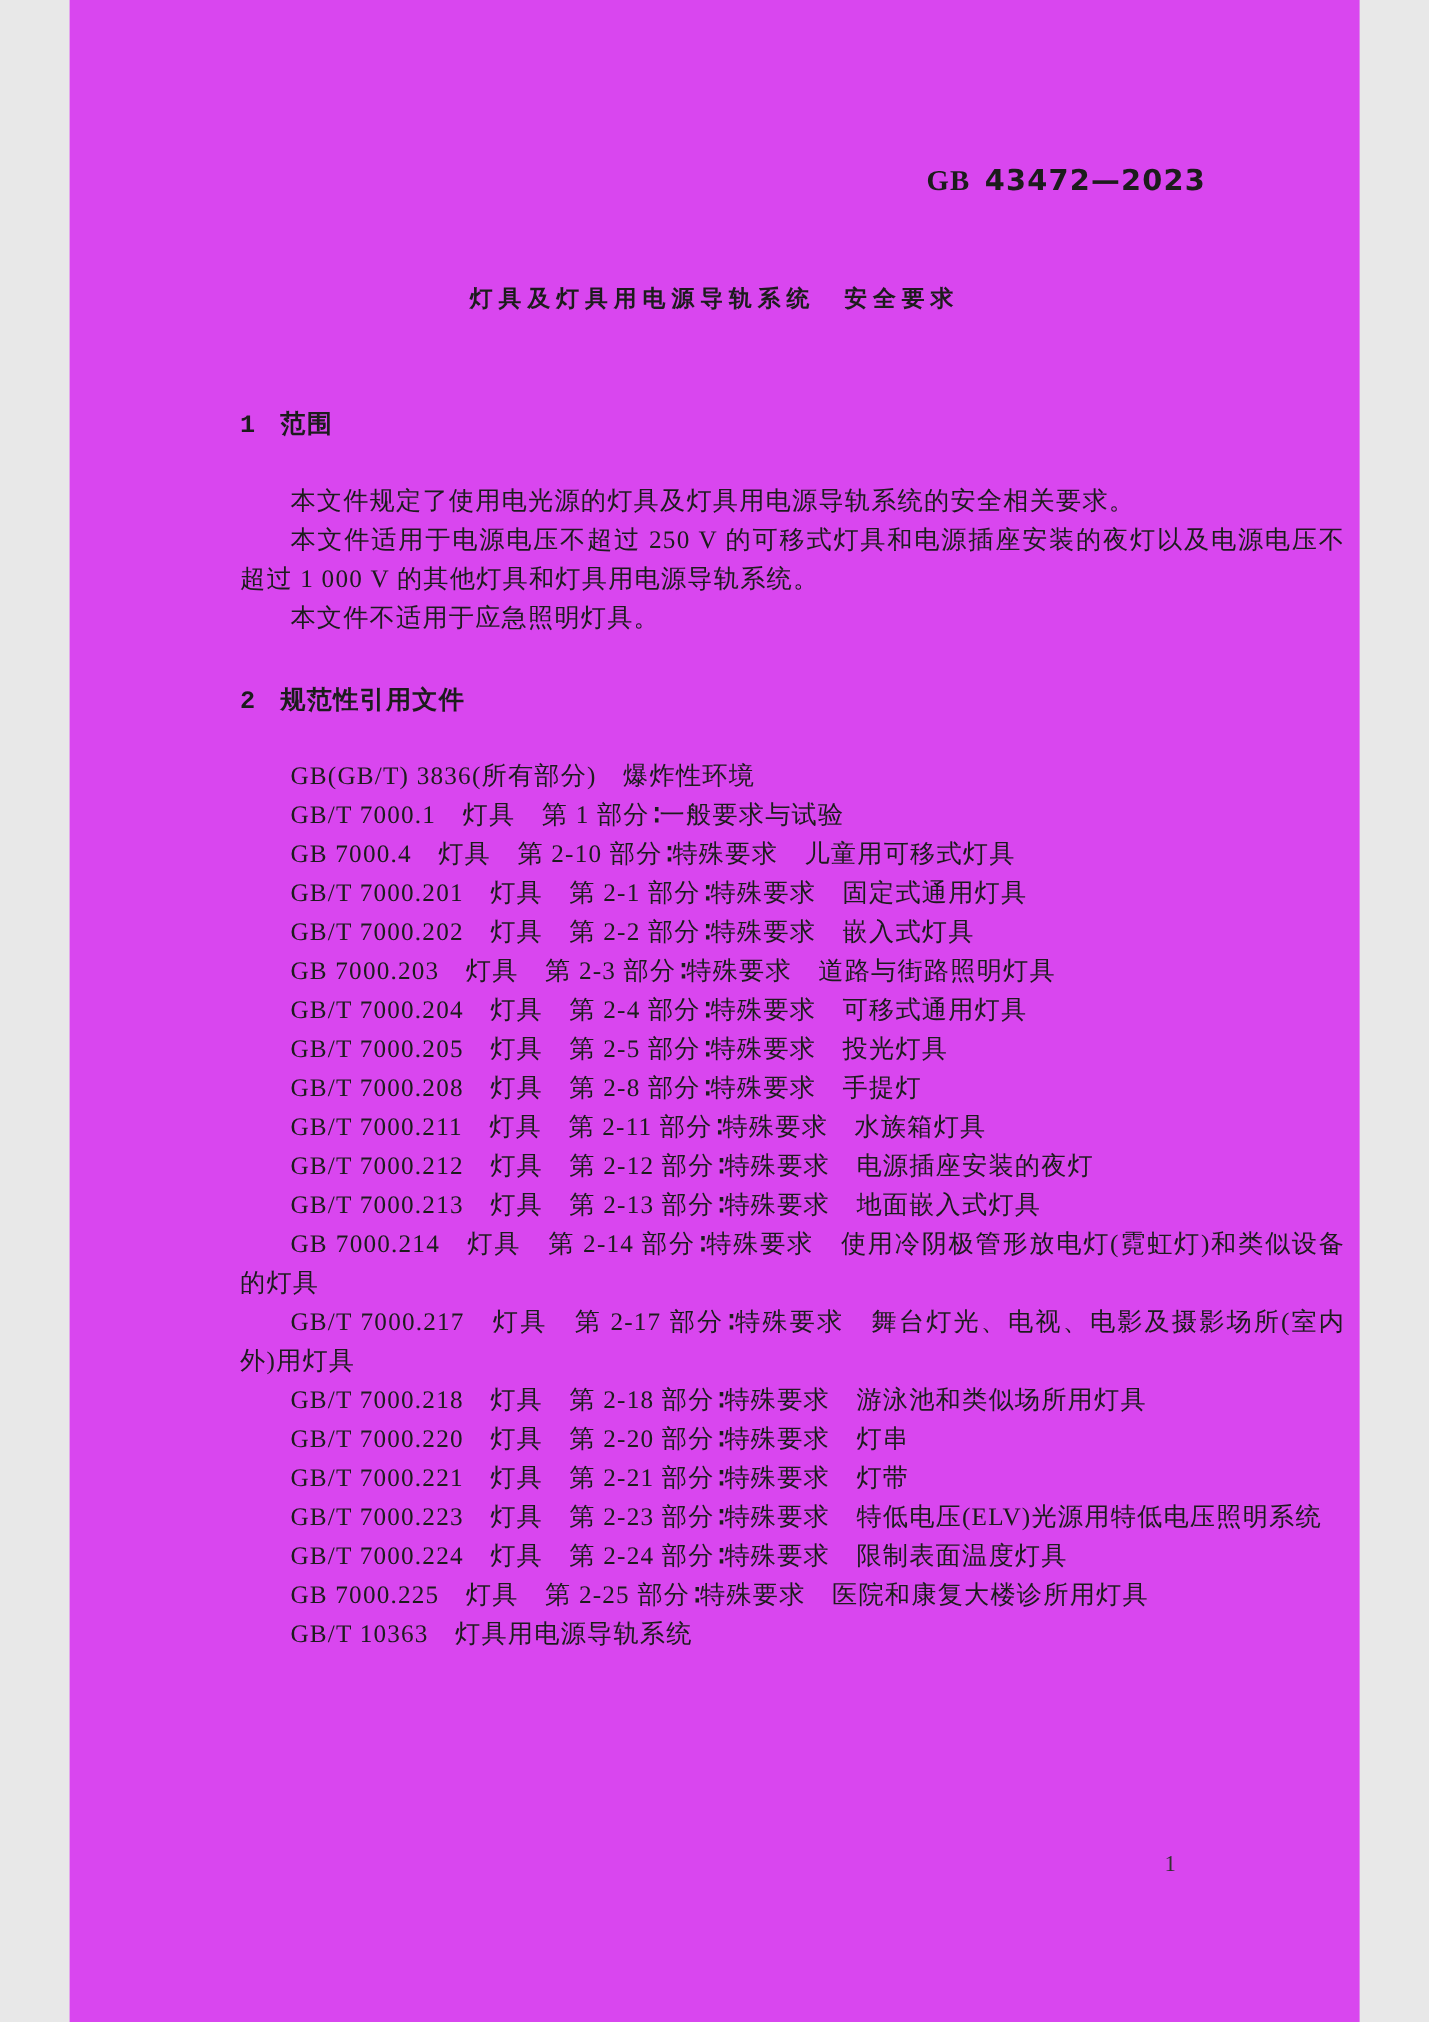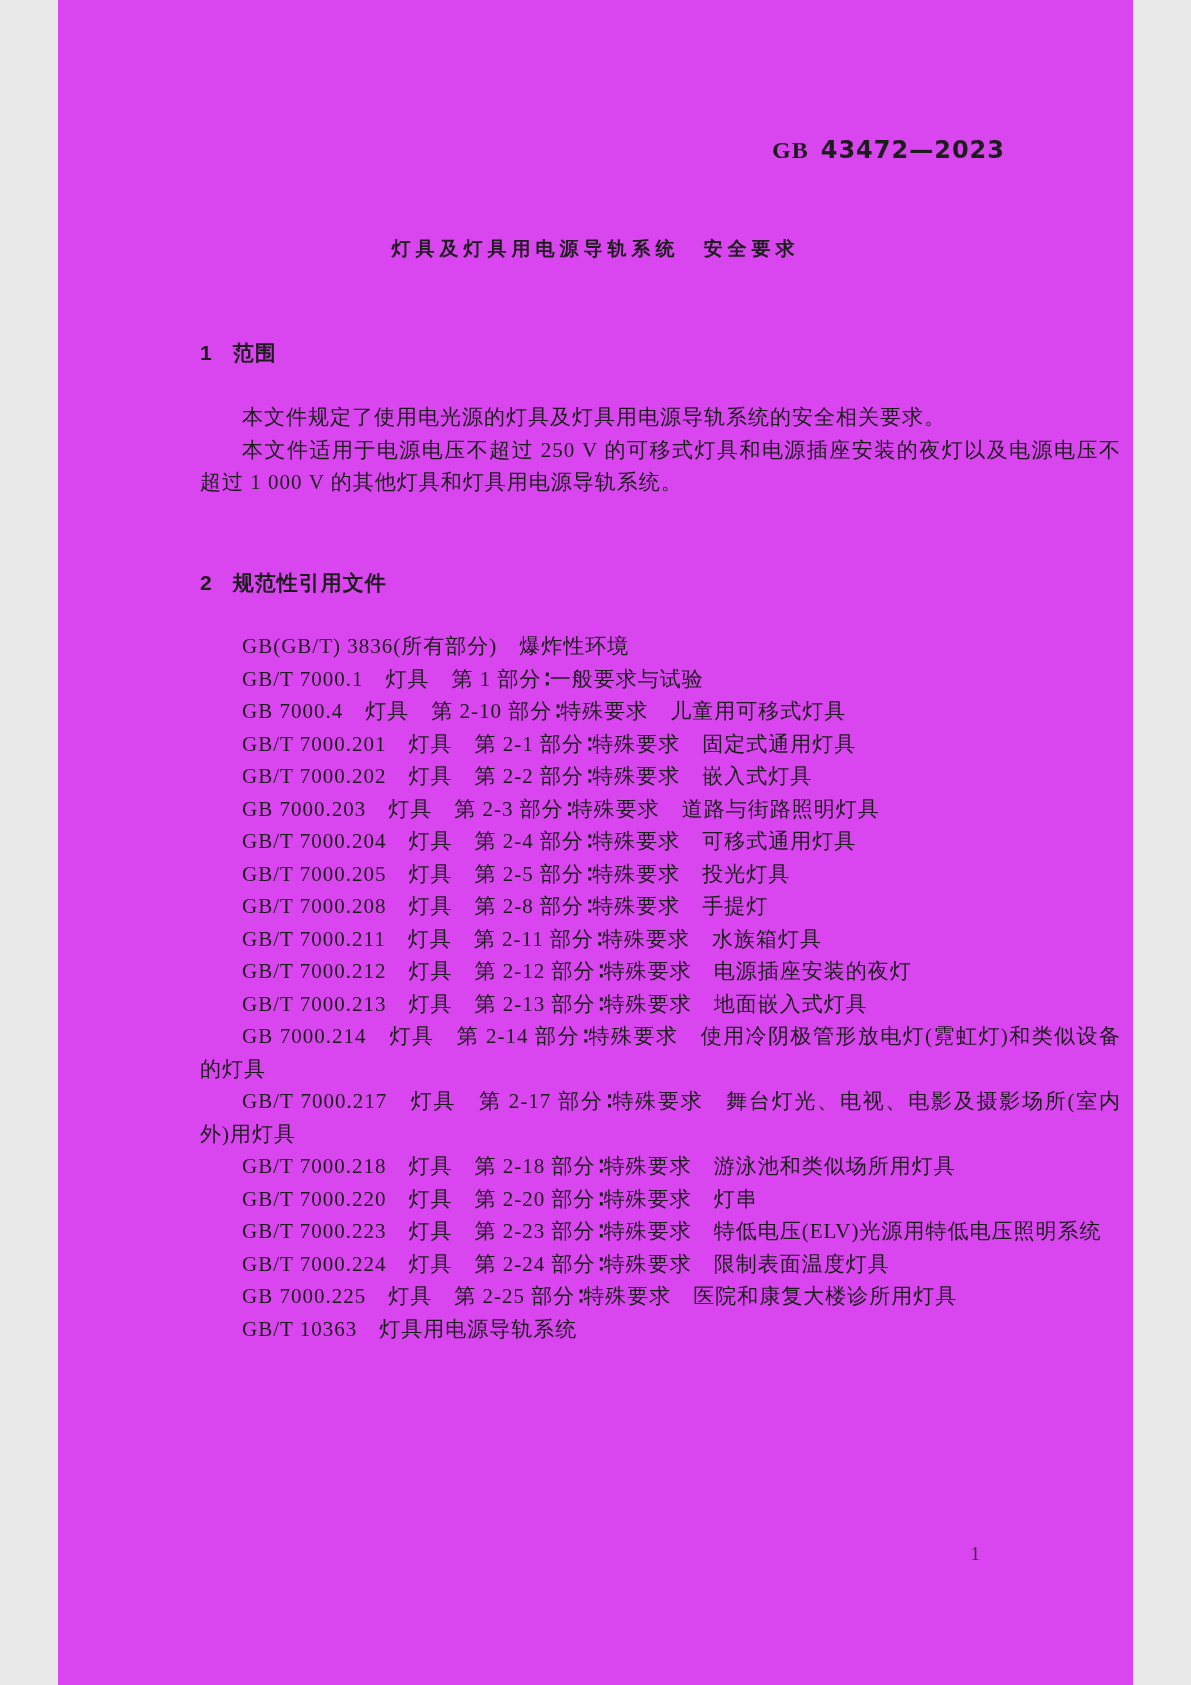--- a/index.html
+++ b/index.html
@@ -43,21 +43,21 @@
     text-align: center;
     font-family: "Liberation Sans", "DejaVu Sans", sans-serif;
     font-weight: bold;
     font-size: 19px;
     letter-spacing: 5px;
   }
   .section-heading {
     position: absolute;
     left: 142px;
     margin: 0;
-    font-family: Liberation Sans, sans-serif;
+    font-family: Liberation Mono, monospace;
     font-weight: bold;
     font-size: 21px;
     letter-spacing: 1px;
     white-space: nowrap;
   }
   .section-heading .sec-num {
     display: inline-block;
     margin-right: 20px;
   }
   #section-1-heading { top: 339px; }
@@ -96,20 +96,21 @@
 
   <h1 class="doc-title">灯具及灯具用电源导轨系统　安全要求</h1>
 
   <h2 class="section-heading" id="section-1-heading">
     <span class="sec-num">1</span><span class="sec-title">范围</span>
   </h2>
 
   <div class="body-block" id="section-1-body">
       <p class="para">本文件规定了使用电光源的灯具及灯具用电源导轨系统的安全相关要求。</p>
       <p class="para">本文件适用于电源电压不超过 250 V 的可移式灯具和电源插座安装的夜灯以及电源电压不超过 1 000 V 的其他灯具和灯具用电源导轨系统。</p>
+      <p class="para">本文件不适用于应急照明灯具。</p>
     </div>
 
   <h2 class="section-heading" id="section-2-heading">
     <span class="sec-num">2</span><span class="sec-title">规范性引用文件</span>
   </h2>
 
   <div class="body-block" id="section-2-body">
     <div>
         <p class="para">GB(GB/T) 3836(所有部分)　爆炸性环境</p>
         <p class="para">GB/T 7000.1　灯具　第 1 部分∶一般要求与试验</p>
@@ -120,20 +121,21 @@
         <p class="para">GB/T 7000.204　灯具　第 2-4 部分∶特殊要求　可移式通用灯具</p>
         <p class="para">GB/T 7000.205　灯具　第 2-5 部分∶特殊要求　投光灯具</p>
         <p class="para">GB/T 7000.208　灯具　第 2-8 部分∶特殊要求　手提灯</p>
         <p class="para">GB/T 7000.211　灯具　第 2-11 部分∶特殊要求　水族箱灯具</p>
         <p class="para">GB/T 7000.212　灯具　第 2-12 部分∶特殊要求　电源插座安装的夜灯</p>
         <p class="para">GB/T 7000.213　灯具　第 2-13 部分∶特殊要求　地面嵌入式灯具</p>
         <p class="para">GB 7000.214　灯具　第 2-14 部分∶特殊要求　使用冷阴极管形放电灯(霓虹灯)和类似设备的灯具</p>
         <p class="para">GB/T 7000.217　灯具　第 2-17 部分∶特殊要求　舞台灯光、电视、电影及摄影场所(室内外)用灯具</p>
         <p class="para">GB/T 7000.218　灯具　第 2-18 部分∶特殊要求　游泳池和类似场所用灯具</p>
         <p class="para">GB/T 7000.220　灯具　第 2-20 部分∶特殊要求　灯串</p>
+        <p class="para">GB/T 7000.221　灯具　第 2-21 部分∶特殊要求　灯带</p>
         <p class="para">GB/T 7000.223　灯具　第 2-23 部分∶特殊要求　特低电压(ELV)光源用特低电压照明系统</p>
         <p class="para">GB/T 7000.224　灯具　第 2-24 部分∶特殊要求　限制表面温度灯具</p>
         <p class="para">GB 7000.225　灯具　第 2-25 部分∶特殊要求　医院和康复大楼诊所用灯具</p>
         <p class="para">GB/T 10363　灯具用电源导轨系统</p>
       </div>
   </div>
 
   <div class="page-number">1</div>
 
 </div>

